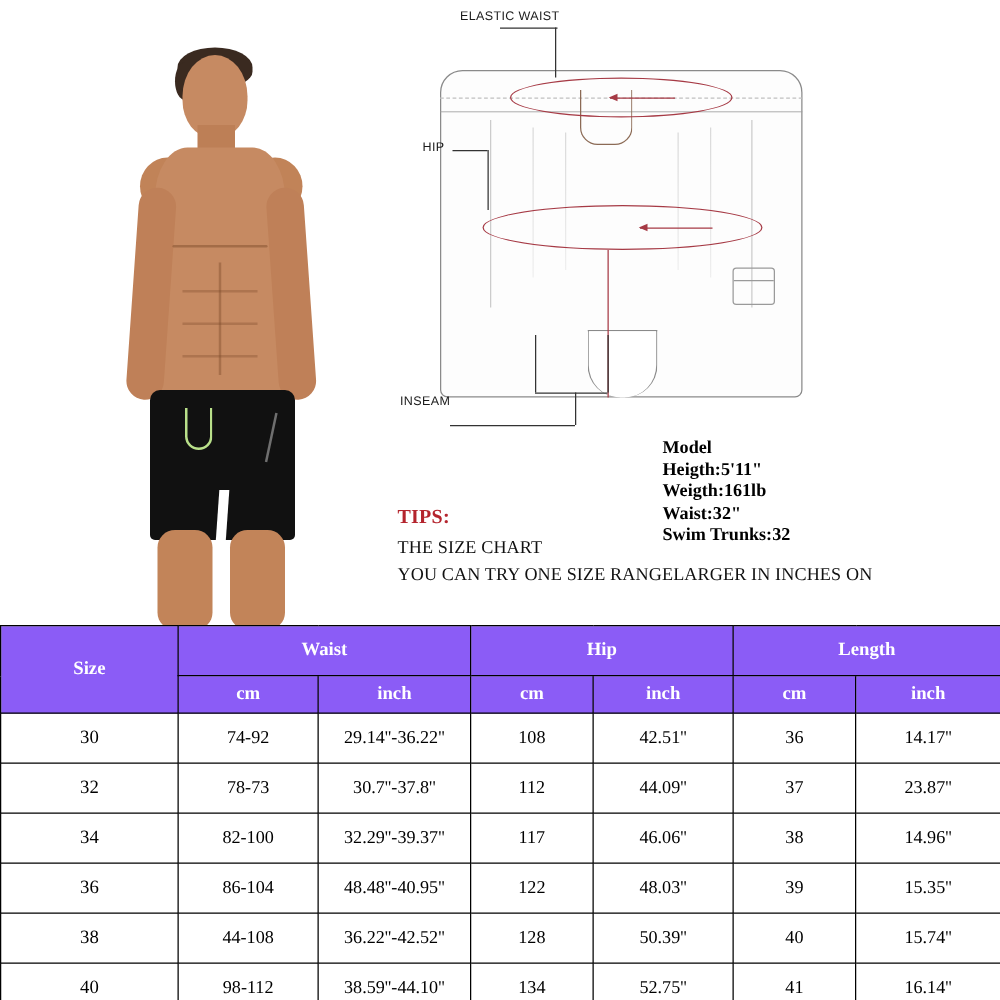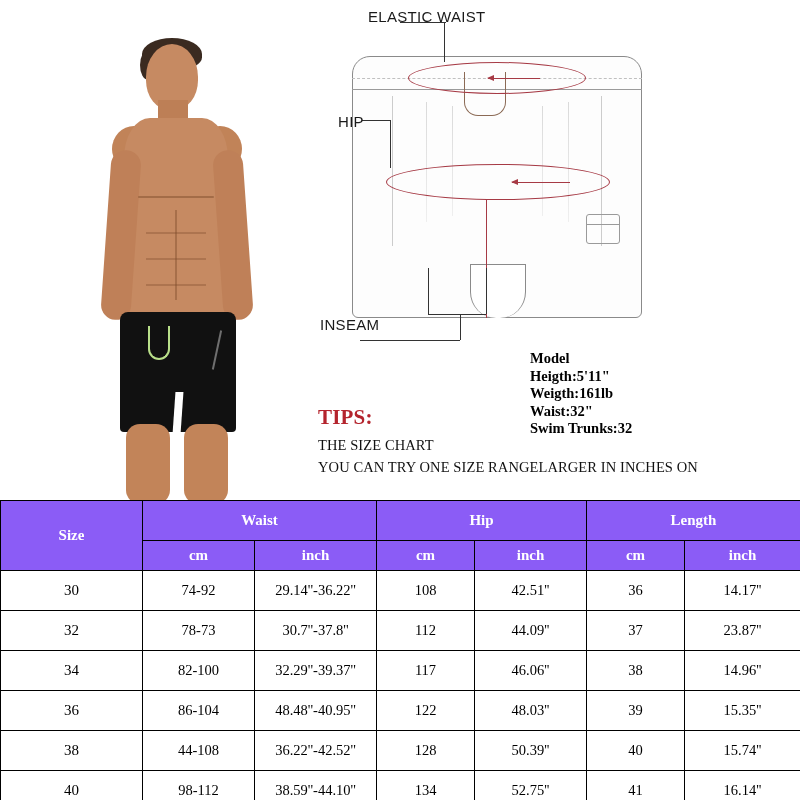--- a/index.html
+++ b/index.html
@@ -214,21 +214,21 @@
   .arrow-left:after {
     content: "";
     position: absolute; left: -1px; top: -3.5px;
     border-top: 3.5px solid transparent;
     border-bottom: 3.5px solid transparent;
     border-right: 7px solid #a63a45;
   }
   .dlabel {
     position: absolute;
     font-family: "Liberation Sans", sans-serif;
-    font-size: 15px;
+    font-size: 10px;
     letter-spacing: .3px;
     color: #1a1a1a;
     white-space: nowrap;
   }
   .drawcord {
     position: absolute;
     border: 1.4px solid #8b6a55;
     border-top: none;
     border-radius: 0 0 14px 14px;
   }
@@ -245,21 +245,21 @@
   }
 
   
   #tips {
     position: absolute;
     left: 318px; top: 405px;
     width: 470px;
   }
   #tips .tips-head {
     color: #b4242d;
-    font-size: 21px;
+    font-size: 16px;
     font-weight: bold;
     letter-spacing: .2px;
     margin-bottom: 4px;
   }
   #tips .tips-line {
     font-size: 14.5px;
     color: #111;
     line-height: 22px;
     letter-spacing: .1px;
   }

